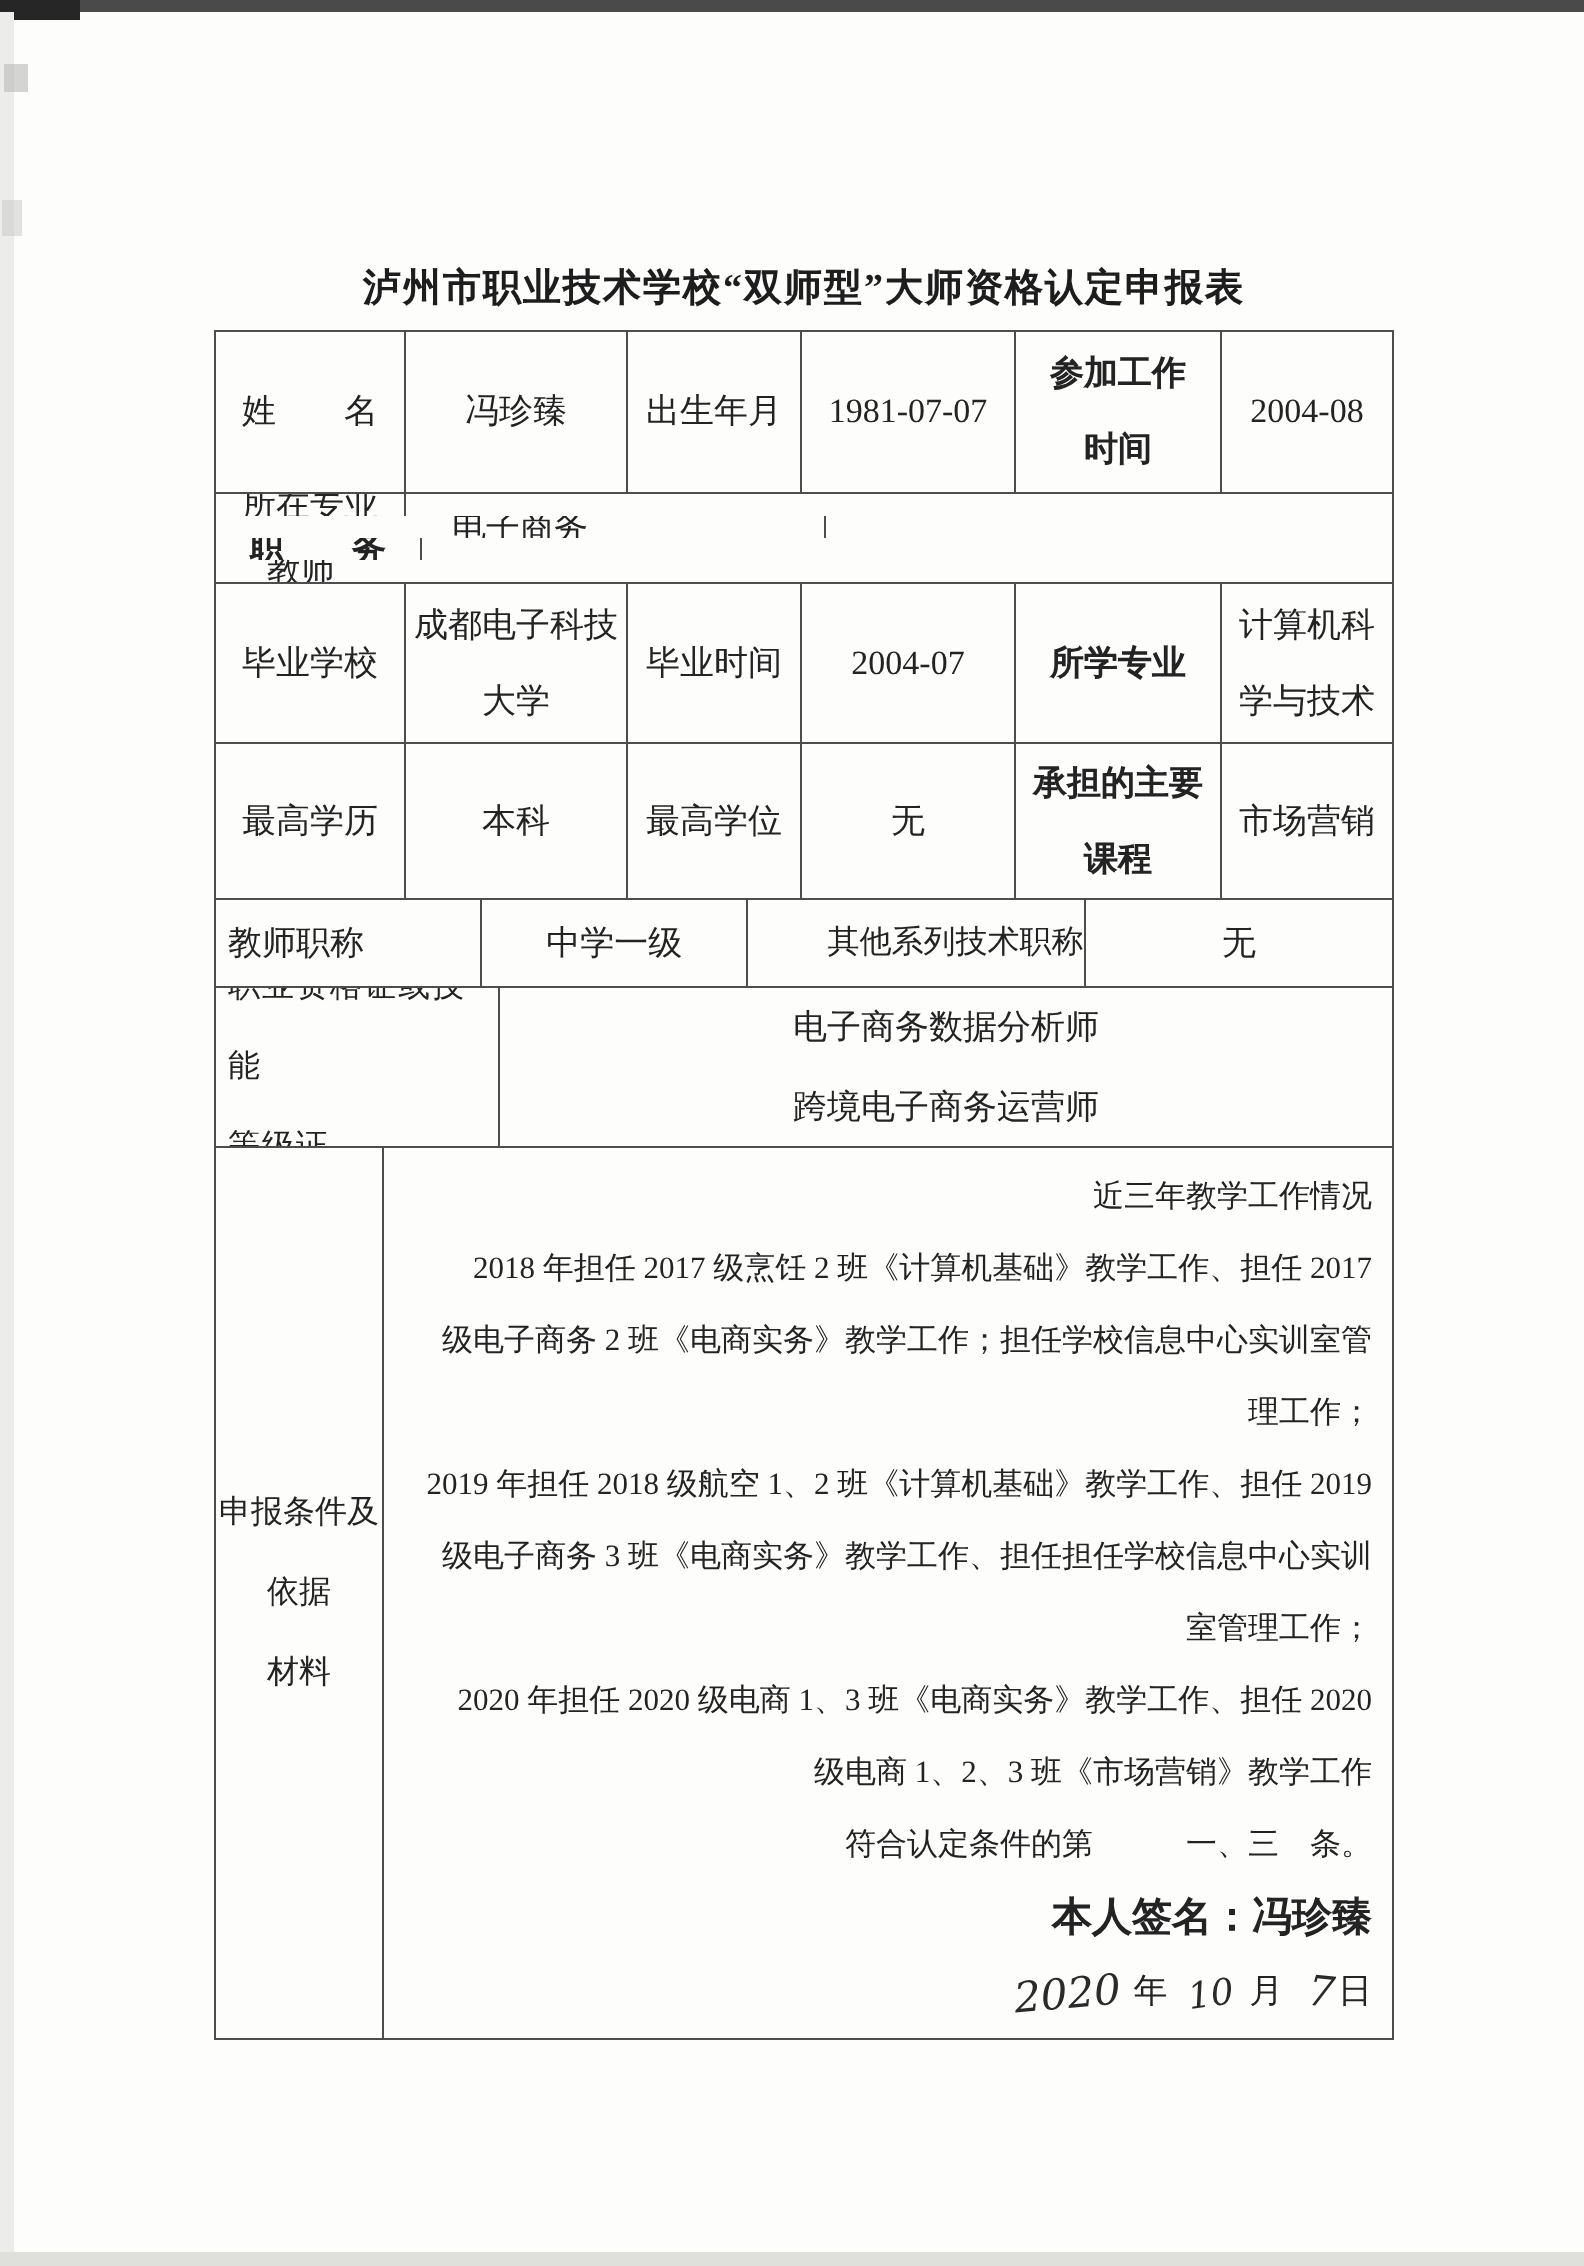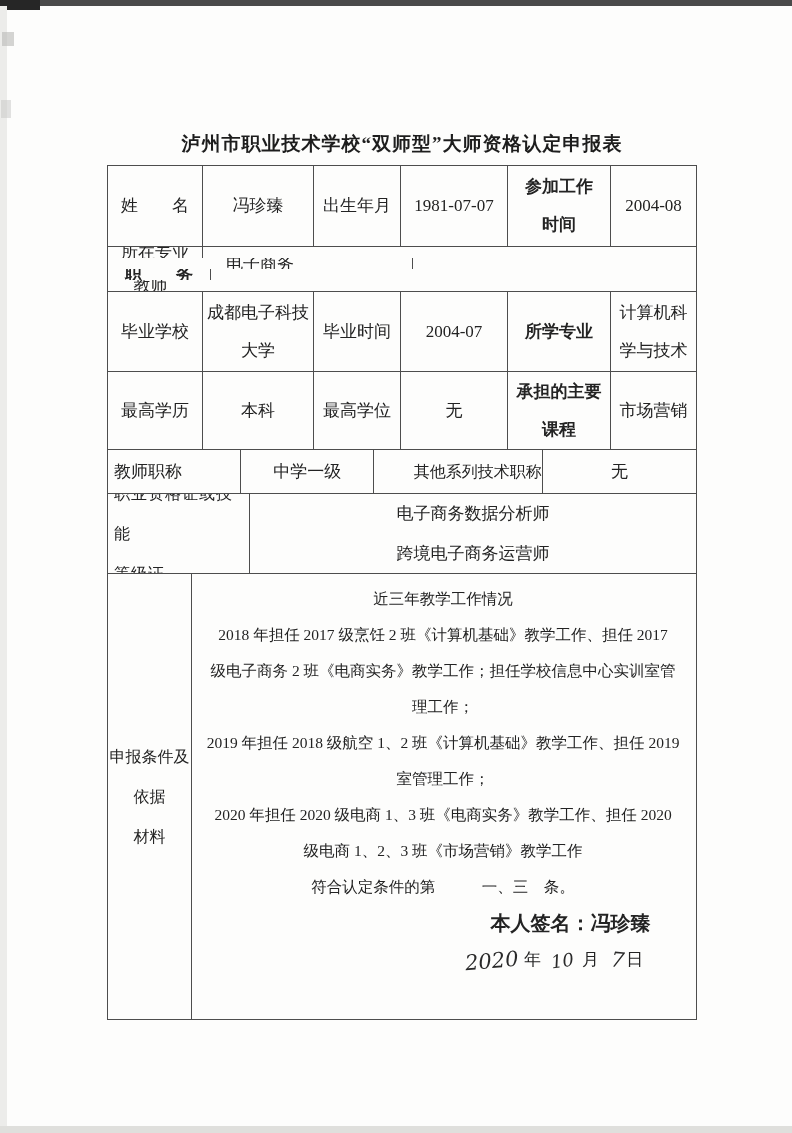--- a/index.html
+++ b/index.html
@@ -48,21 +48,21 @@
   .w84{width:84px;}
 
   .cert-label { line-height:40px; letter-spacing:1px; }
   .cert-value { line-height:40px; }
 
   .app-label {
     font-size:16px; line-height:40px; white-space:pre-line;
   }
   .app-content {
     flex:1 1 auto; display:block; padding:7px 10px 0 8px;
-    text-align:center; white-space:normal; line-height:normal;
+    text-align:right; white-space:normal; line-height:normal;
   }
   .app-lines .line, .app-line { font-size:15.5px; line-height:36px; white-space:pre; }
   .sig-line { font-size:20px; line-height:36px; padding-left:255px; white-space:pre;font-weight:bold; }
   .date-line { margin-top:5px; padding-left:222px; font-size:17px; white-space:nowrap; }
   .hw {
     font-family:"DejaVu Serif","Liberation Serif",serif;
     font-style:italic; display:inline-block; color:#2a2a2a;
   }
   .hw-year  { font-size:21px; transform:rotate(-5deg); position:relative; top:3px; margin-right:6px; }
   .hw-month { font-size:18px; transform:rotate(-8deg); position:relative; top:2px; margin:0 8px 0 10px; }
@@ -139,20 +139,21 @@
       <div class="cell w84 app-label">申报条件及
 依据
 材料</div>
       <div class="cell app-content">
         <div class="app-lines">
             <div class="line">近三年教学工作情况</div>
             <div class="line">2018 年担任 2017 级烹饪 2 班《计算机基础》教学工作、担任 2017</div>
             <div class="line">级电子商务 2 班《电商实务》教学工作；担任学校信息中心实训室管</div>
             <div class="line">理工作；</div>
             <div class="line">2019 年担任 2018 级航空 1、2 班《计算机基础》教学工作、担任 2019</div>
+            <div class="line">级电子商务 3 班《电商实务》教学工作、担任担任学校信息中心实训</div>
             <div class="line">室管理工作；</div>
             <div class="line">2020 年担任 2020 级电商 1、3 班《电商实务》教学工作、担任 2020</div>
             <div class="line">级电商 1、2、3 班《市场营销》教学工作</div>
             <div class="line">符合认定条件的第　　　一、三　条。</div>
           </div>
         <div class="sig-line">本人签名：冯珍臻</div>
         <div class="date-line">
           <span class="hw hw-year">2020</span><span>年</span><span class="hw hw-month">10</span><span>月</span><span class="hw hw-day">7</span><span>日</span>
         </div>
       </div>

